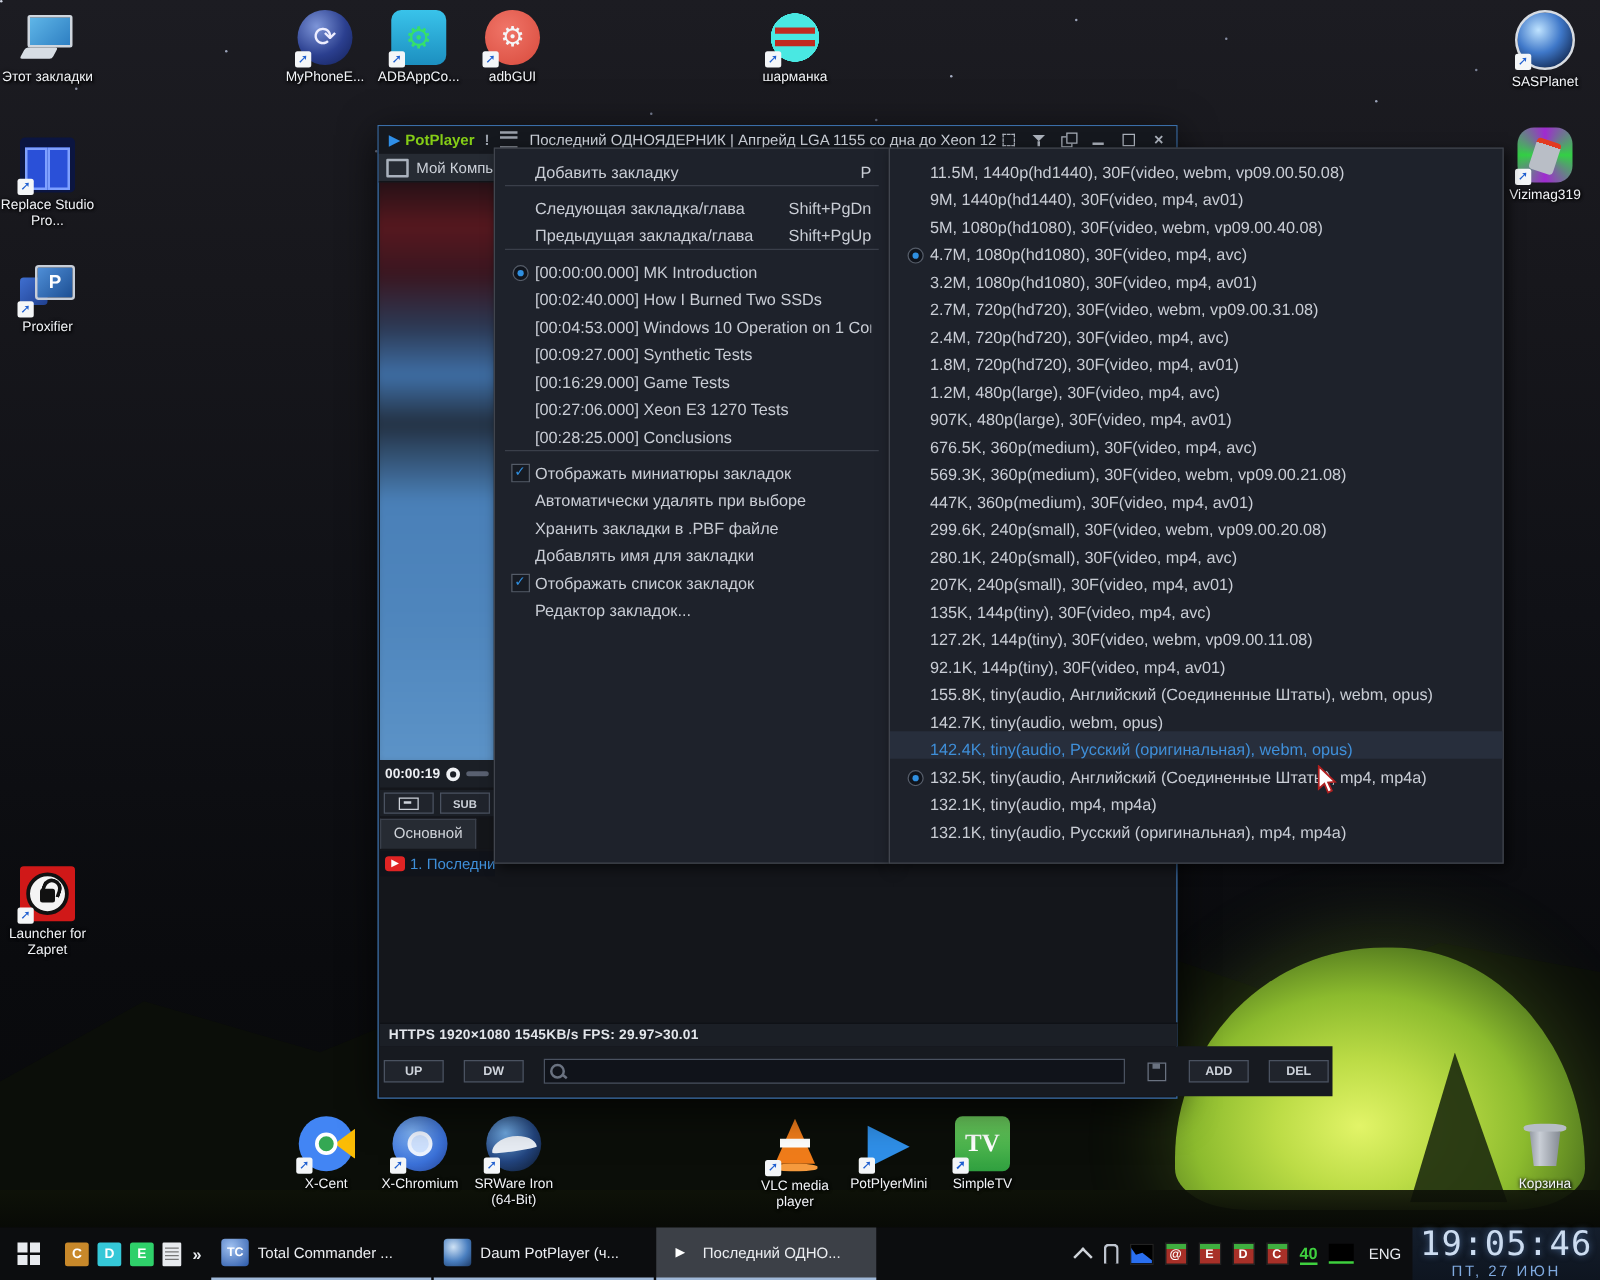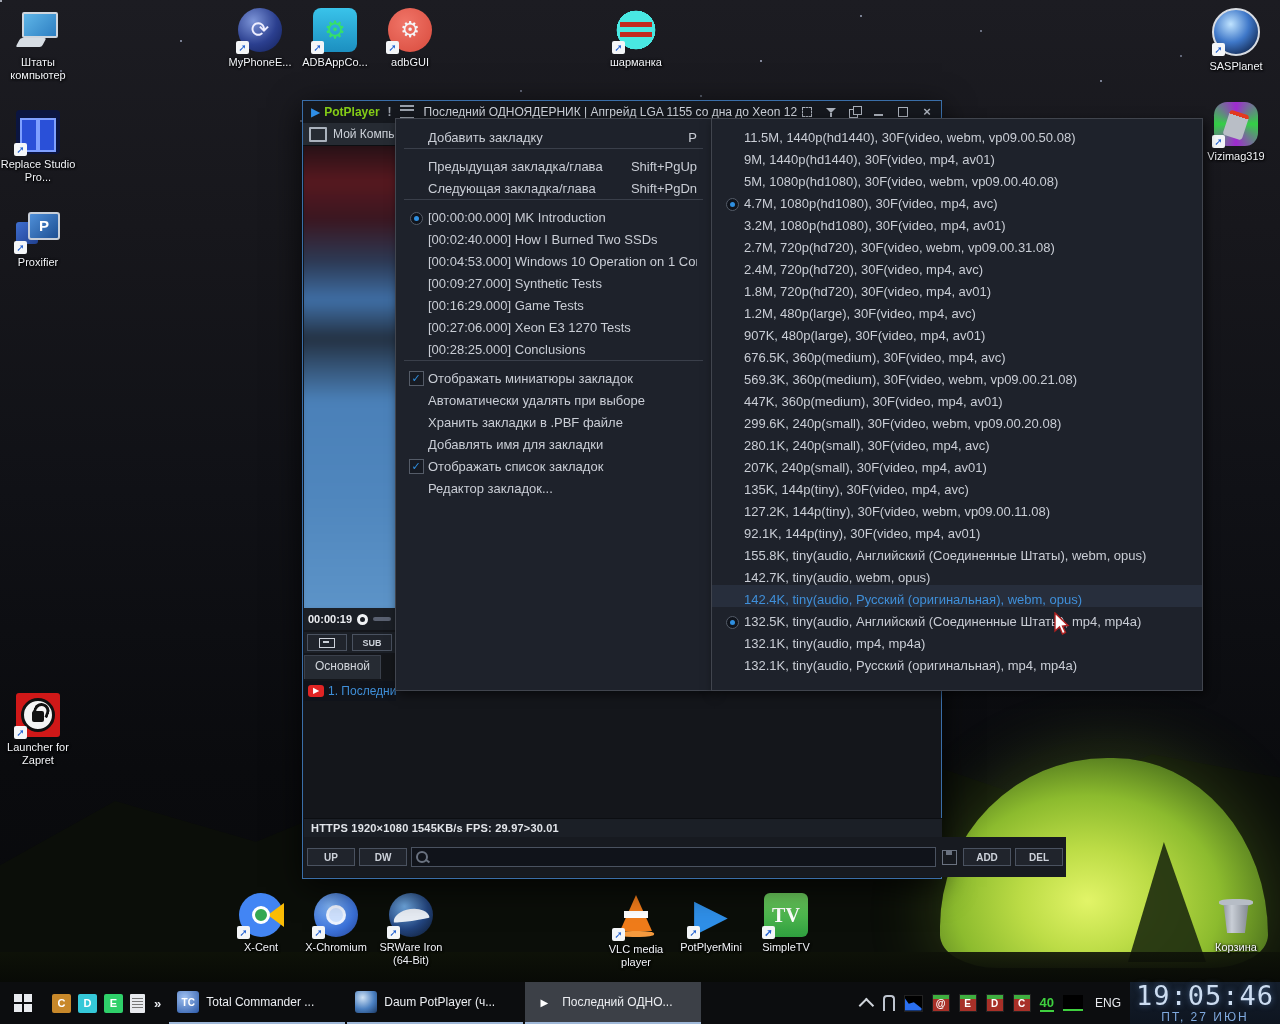--- a/index.html
+++ b/index.html
@@ -102,21 +102,21 @@
   .pp-film{width:14px;height:8px;border:1px solid #cdd2da;position:relative;}
   .pp-film::after{content:"";position:absolute;left:3px;top:2px;width:6px;height:2px;background:#cdd2da;}
   .pp-maintab{position:absolute;left:1px;top:554px;width:92px;height:24px;background:#14161a;display:flex;}
   .pp-maintab .tab{background:#262b33;border:1px solid #3a404b;border-bottom:none;color:#d0d4da;font-size:12px;
     padding:3px 10px;white-space:nowrap;}
   .pp-plitem{position:absolute;left:1px;top:580px;width:92px;height:20px;background:#10131a;display:flex;align-items:center;gap:4px;padding:0 4px;box-sizing:border-box;overflow:hidden;}
   .yt-icon{flex:0 0 16px;height:12px;background:#e02424;border-radius:3px;color:#fff;font-size:8px;line-height:12px;text-align:center;}
   .pp-plitem .t{font-size:12px;color:#3f8fd9;white-space:nowrap;}
   .pp-status{position:absolute;left:1px;bottom:41px;width:638px;height:19px;background:#1b1f26;border-top:1px solid #0c0e12;
     display:flex;align-items:center;padding:0 7px;box-sizing:border-box;color:#e2e5ea;font-size:11px;font-weight:bold;letter-spacing:.2px;}
-  .pp-bottom{position:absolute;left:1px;bottom:1px;width:762px;height:40px;background:#171a20;display:flex;align-items:center;gap:4px;padding:0 3px;box-sizing:border-box;}
+  .pp-bottom{position:absolute;left:1px;bottom:1px;width:762px;height:40px;background:#171a20;display:flex;align-items:center;gap:16px;padding:0 3px;box-sizing:border-box;}
   .pp-bbtn{height:16px;min-width:38px;border:1px solid #4a5260;background:#20242c;color:#cdd2da;font-size:10px;font-weight:bold;
     display:flex;align-items:center;justify-content:center;padding:0 4px;}
   .pp-search{flex:1;height:18px;border:1px solid #4a5260;background:#10131a;display:flex;align-items:center;padding:0 4px;gap:4px;}
   .mag{width:8px;height:8px;border:2px solid #6a7280;border-radius:50%;position:relative;}
   .mag::after{content:"";position:absolute;left:7px;top:7px;width:5px;height:2px;background:#6a7280;transform:rotate(40deg);}
   .pp-search input{flex:1;background:transparent;border:none;outline:none;color:#cdd2da;font-size:11px;}
   .disk{width:13px;height:13px;border:1px solid #6a7280;position:relative;margin:0 2px;}
   .disk::after{content:"";position:absolute;left:3px;top:0;width:6px;height:4px;background:#6a7280;}
   
   .menu{position:absolute;background:#1e222b;border:1px solid #41454e;box-shadow:3px 3px 10px rgba(0,0,0,.6);
@@ -177,21 +177,21 @@
       <div class="tent-door"></div>
   </div>
   <div class="tent-ground"></div>
 </div>
 
 <div class="dicon" style="left:0px;top:8px">
   <div class="art art-thispc">
       <div class="scr"></div>
       <div class="kb"></div>
     </div>
-  <div class="lbl">Штаты компьютер</div>
+  <div class="lbl">Этот закладки</div>
 </div>
 <div class="dicon" style="left:222px;top:8px">
   <div class="art art-myphone glyph">⟳<span class="shortcut-arrow">➚</span></div>
   <div class="lbl">MyPhoneE...</div>
 </div>
 <div class="dicon" style="left:297px;top:8px">
   <div class="art art-adbapp glyph">⚙<span class="shortcut-arrow">➚</span></div>
   <div class="lbl">ADBAppCo...</div>
 </div>
 <div class="dicon" style="left:372px;top:8px">
@@ -348,27 +348,27 @@
 
 <div class="menu menu-bookmarks" id="bookmark-menu">
     <div class="mi">
       <span class="gut"></span>
       <span class="lab">Добавить закладку</span>
       <span class="shc">P</span>
     </div>
     <div class="msep"></div>
     <div class="mi">
       <span class="gut"></span>
+      <span class="lab">Следующая закладка/глава</span>
+      <span class="shc">Shift+PgDn</span>
+    </div>
+    <div class="mi">
+      <span class="gut"></span>
       <span class="lab">Предыдущая закладка/глава</span>
       <span class="shc">Shift+PgUp</span>
-    </div>
-    <div class="mi">
-      <span class="gut"></span>
-      <span class="lab">Следующая закладка/глава</span>
-      <span class="shc">Shift+PgDn</span>
     </div>
     <div class="msep"></div>
     <div class="mi">
       <span class="gut">
         <span class="radio"></span>
       </span>
       <span class="lab">[00:00:00.000] MK Introduction</span>
     </div>
     <div class="mi">
       <span class="gut"></span>

